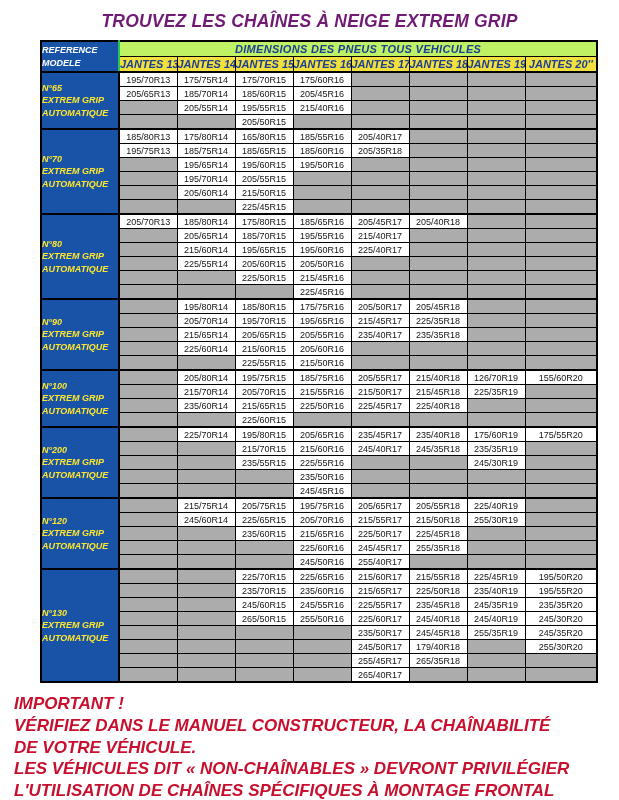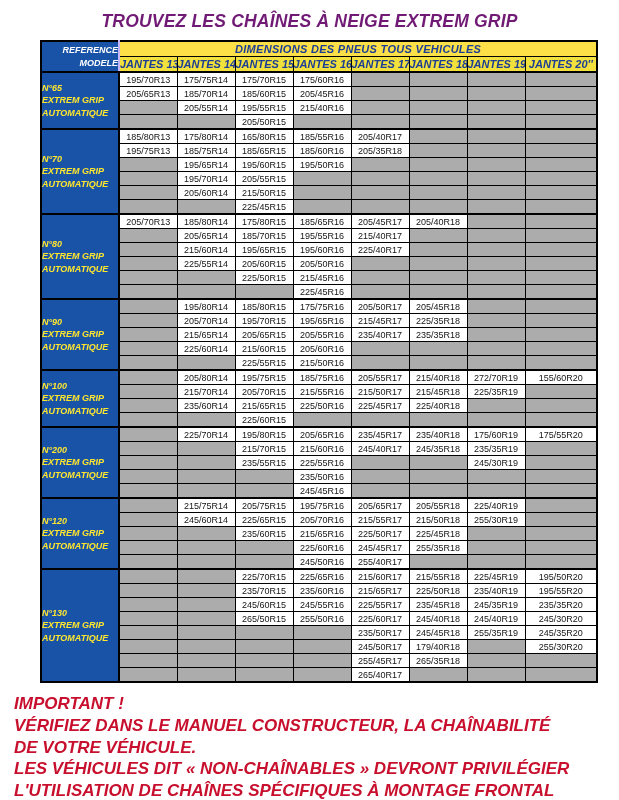--- a/index.html
+++ b/index.html
@@ -32,21 +32,21 @@
     width: 556px;
     border: 2px solid #000;
   }
   th, td {
     border: 1px solid #000;
     padding: 0;
     overflow: hidden;
     white-space: nowrap;
   }
   thead th.group {
-    background: #fde047;
+    background: #bef264;
     color: #1c3e94;
     font-size: 11px;
     font-weight: bold;
     font-style: italic;
     height: 14px;
     text-align: center;
     letter-spacing: 0.3px;
     margin-left: 8px;
   }
   thead th.jantes {
@@ -58,24 +58,24 @@
     height: 14px;
     text-align: center;
     border-bottom: 2px solid #000;
   }
   th.corner {
     background: #1853a8;
     color: #ffffff;
     font-size: 9px;
     font-weight: bold;
     font-style: italic;
-    text-align: right;
+    text-align: left;
     white-space: pre-line;
     line-height: 13px;
-    border-right: 2px solid #c4b5fd;
+    border-right: 2px solid #22c55e;
     border-bottom: 2px solid #000;
   }
   td.model {
     background: #1853a8;
     color: #ffe62e;
     font-size: 9px;
     font-weight: bold;
     font-style: italic;
     text-align: left;
     vertical-align: middle;
@@ -377,21 +377,21 @@
         <tr class="block-start">
           <td rowspan="4" class="model">N°100
 EXTREM GRIP
 AUTOMATIQUE</td>
           <td class="empty"></td>
           <td class="size">205/80R14</td>
           <td class="size">195/75R15</td>
           <td class="size">185/75R16</td>
           <td class="size">205/55R17</td>
           <td class="size">215/40R18</td>
-          <td class="size">272/70R19</td>
+          <td class="size">126/70R19</td>
           <td class="size">155/60R20</td>
         </tr>
         <tr>
           <td class="empty"></td>
           <td class="size">215/70R14</td>
           <td class="size">205/70R15</td>
           <td class="size">215/55R16</td>
           <td class="size">215/50R17</td>
           <td class="size">215/45R18</td>
           <td class="size">225/35R19</td>

